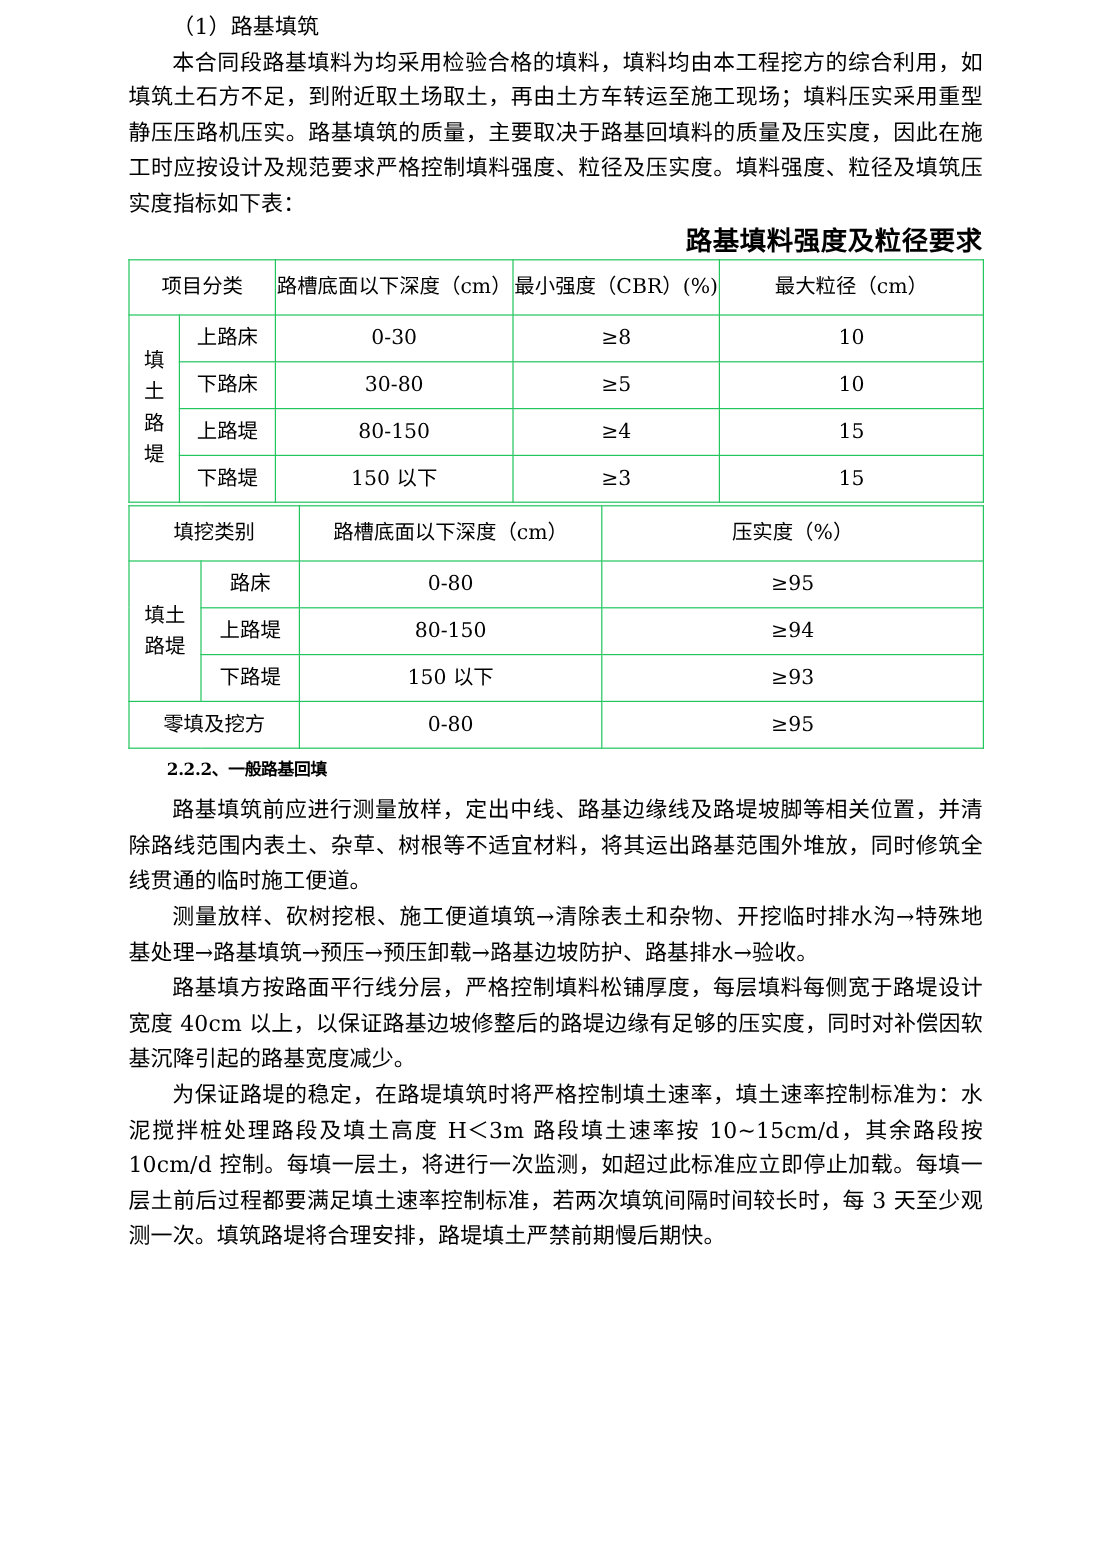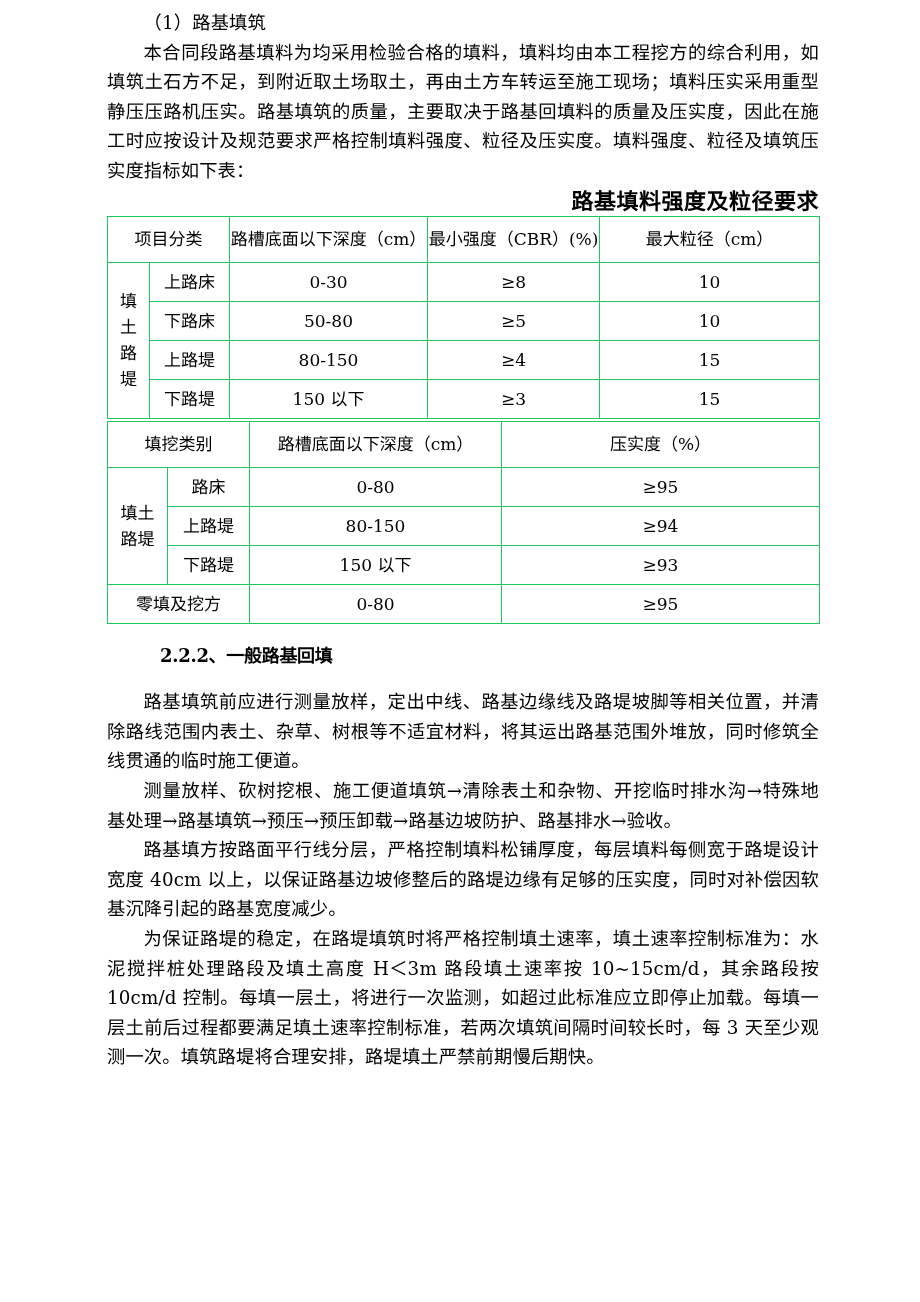--- a/index.html
+++ b/index.html
@@ -36,25 +36,25 @@
     line-height: 29.6px;
     text-align: justify;
     text-justify: inter-ideograph;
     text-indent: 2em;
     margin: 0;
     letter-spacing: 0.15px;
   }
   .para.first-block { margin-top: 0; }
 
   .heading {
-    font-size: 18px;
+    font-size: 14px;
     line-height: 29.6px;
     font-weight: bold;
     text-indent: 2em;
-    margin: 17px;
+    margin: 4px;
     letter-spacing: -0.3px;
   }
 
   
   .tbl-title {
     font-size: 22px;
     line-height: 30px;
     font-weight: bold;
     text-align: right;
     margin: 0;
@@ -123,21 +123,21 @@
               <span>堤</span>
             </span>
           </td>
           <td class="body-cell">上路床</td>
           <td class="body-cell">0-30</td>
           <td class="body-cell">≥8</td>
           <td class="body-cell">10</td>
         </tr>
         <tr>
           <td class="body-cell">下路床</td>
-          <td class="body-cell">50-80</td>
+          <td class="body-cell">30-80</td>
           <td class="body-cell">≥5</td>
           <td class="body-cell">10</td>
         </tr>
         <tr>
           <td class="body-cell">上路堤</td>
           <td class="body-cell">80-150</td>
           <td class="body-cell">≥4</td>
           <td class="body-cell">15</td>
         </tr>
         <tr>

